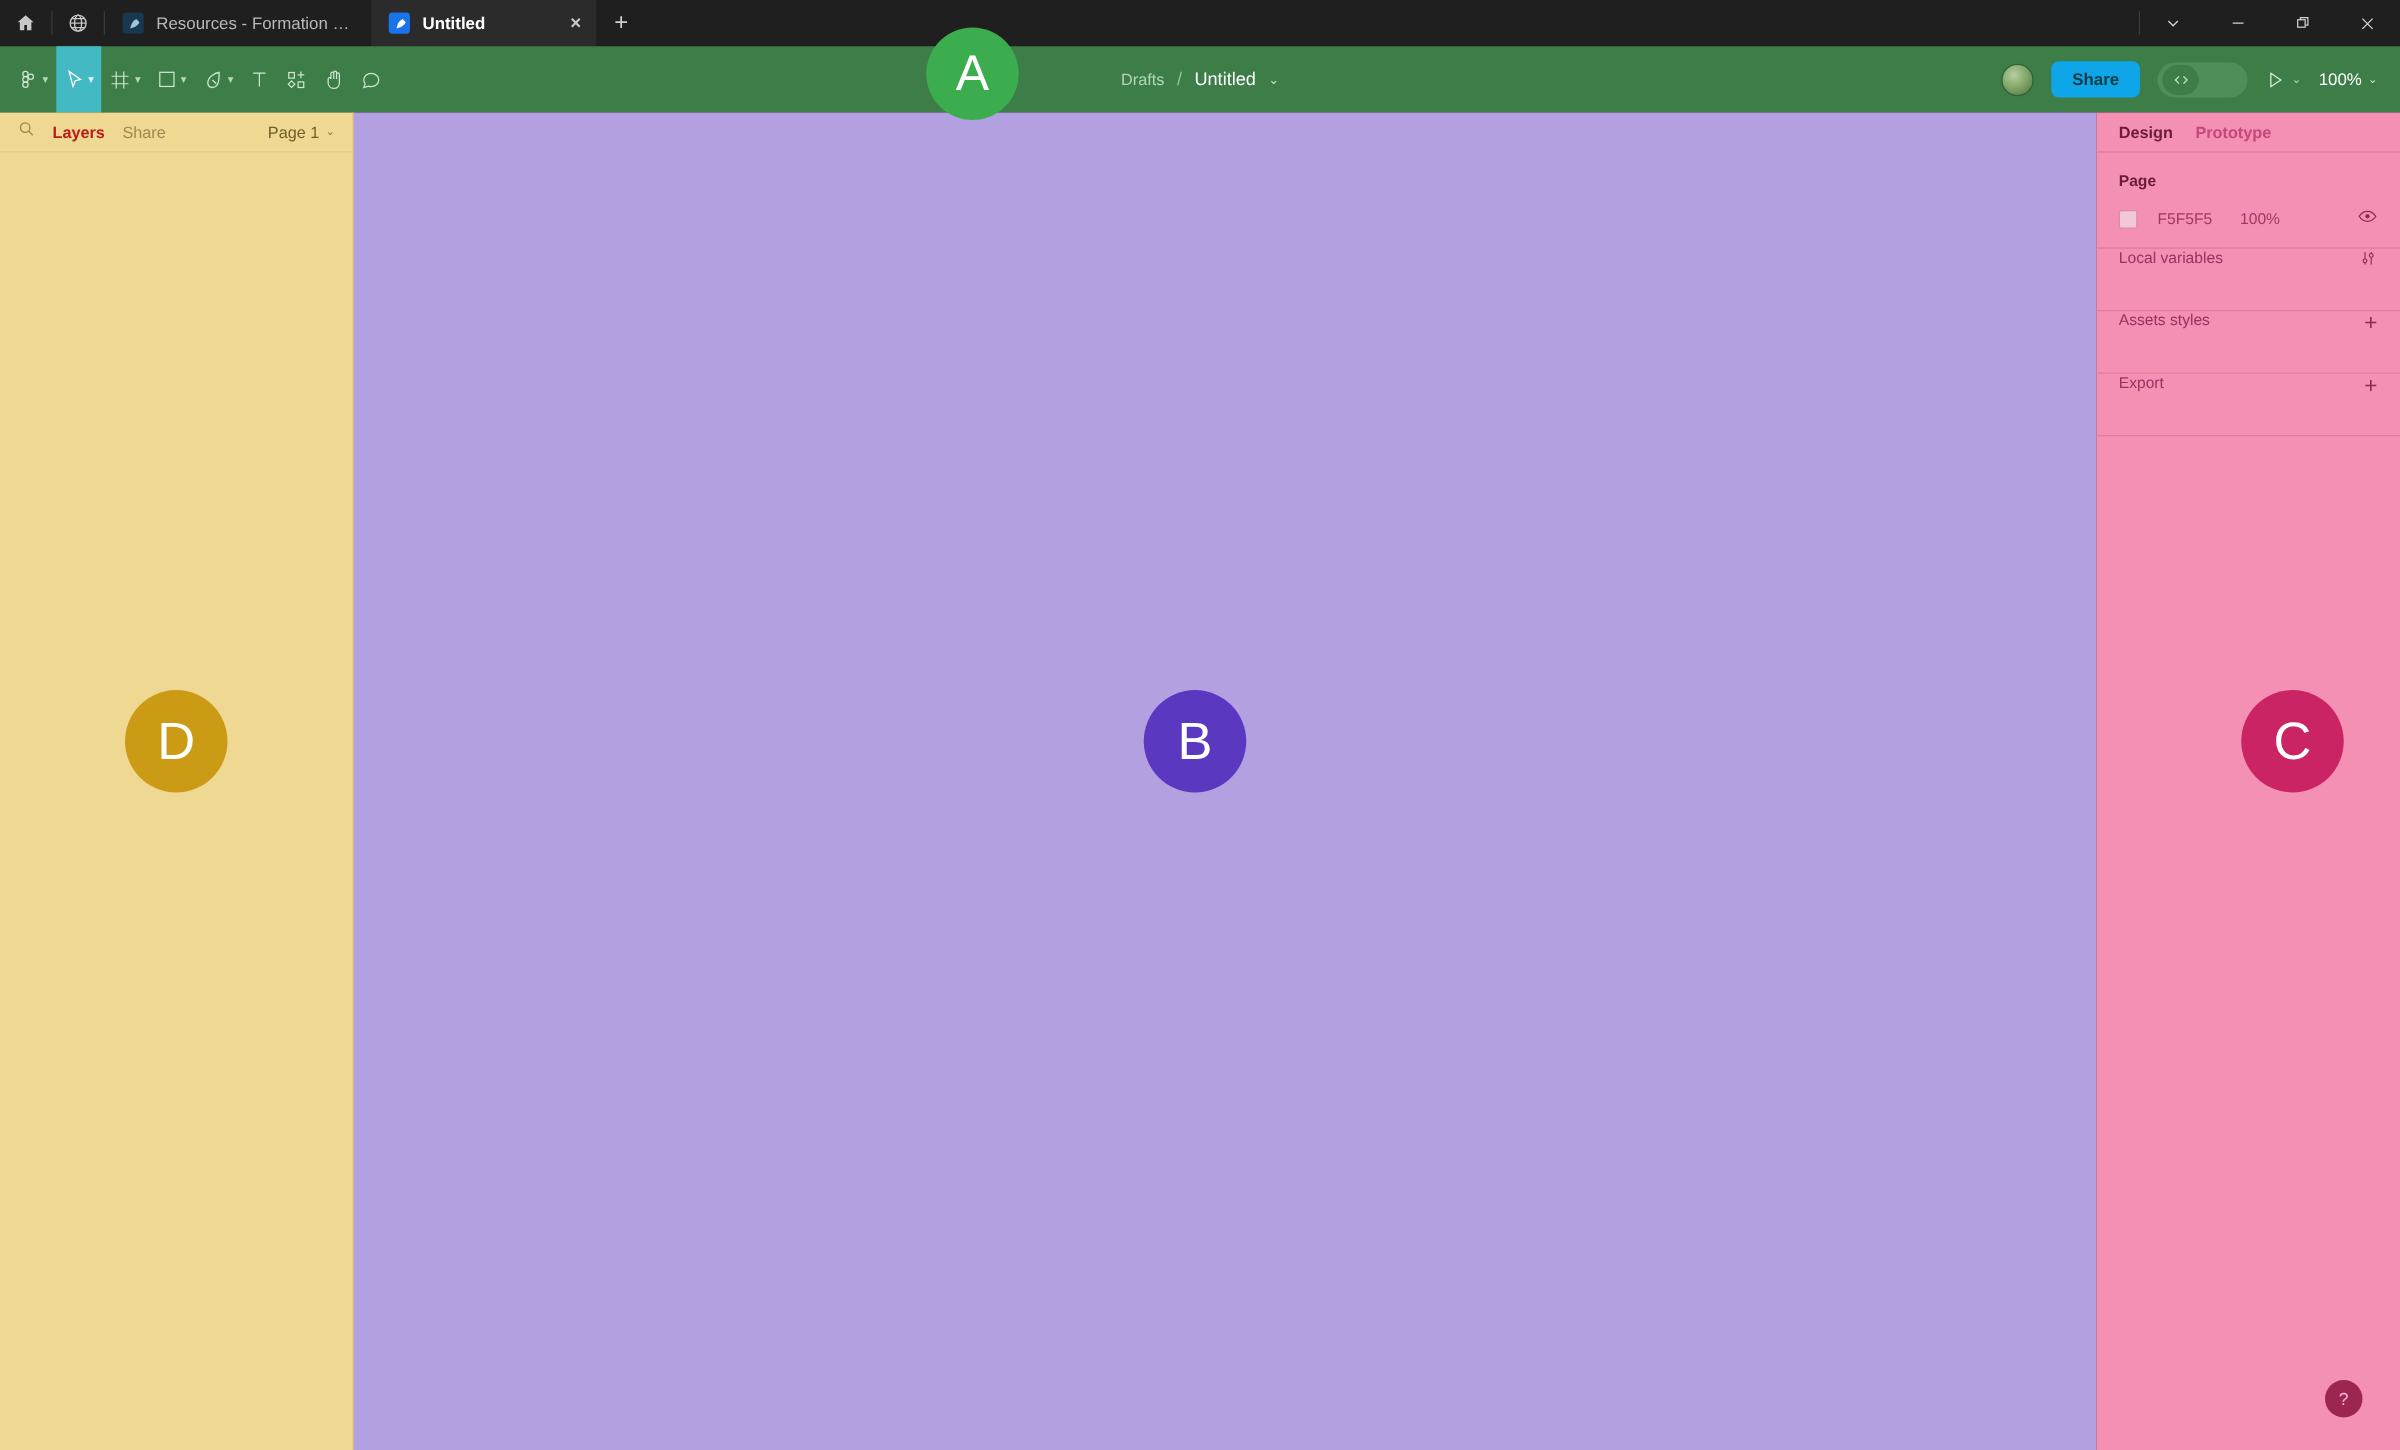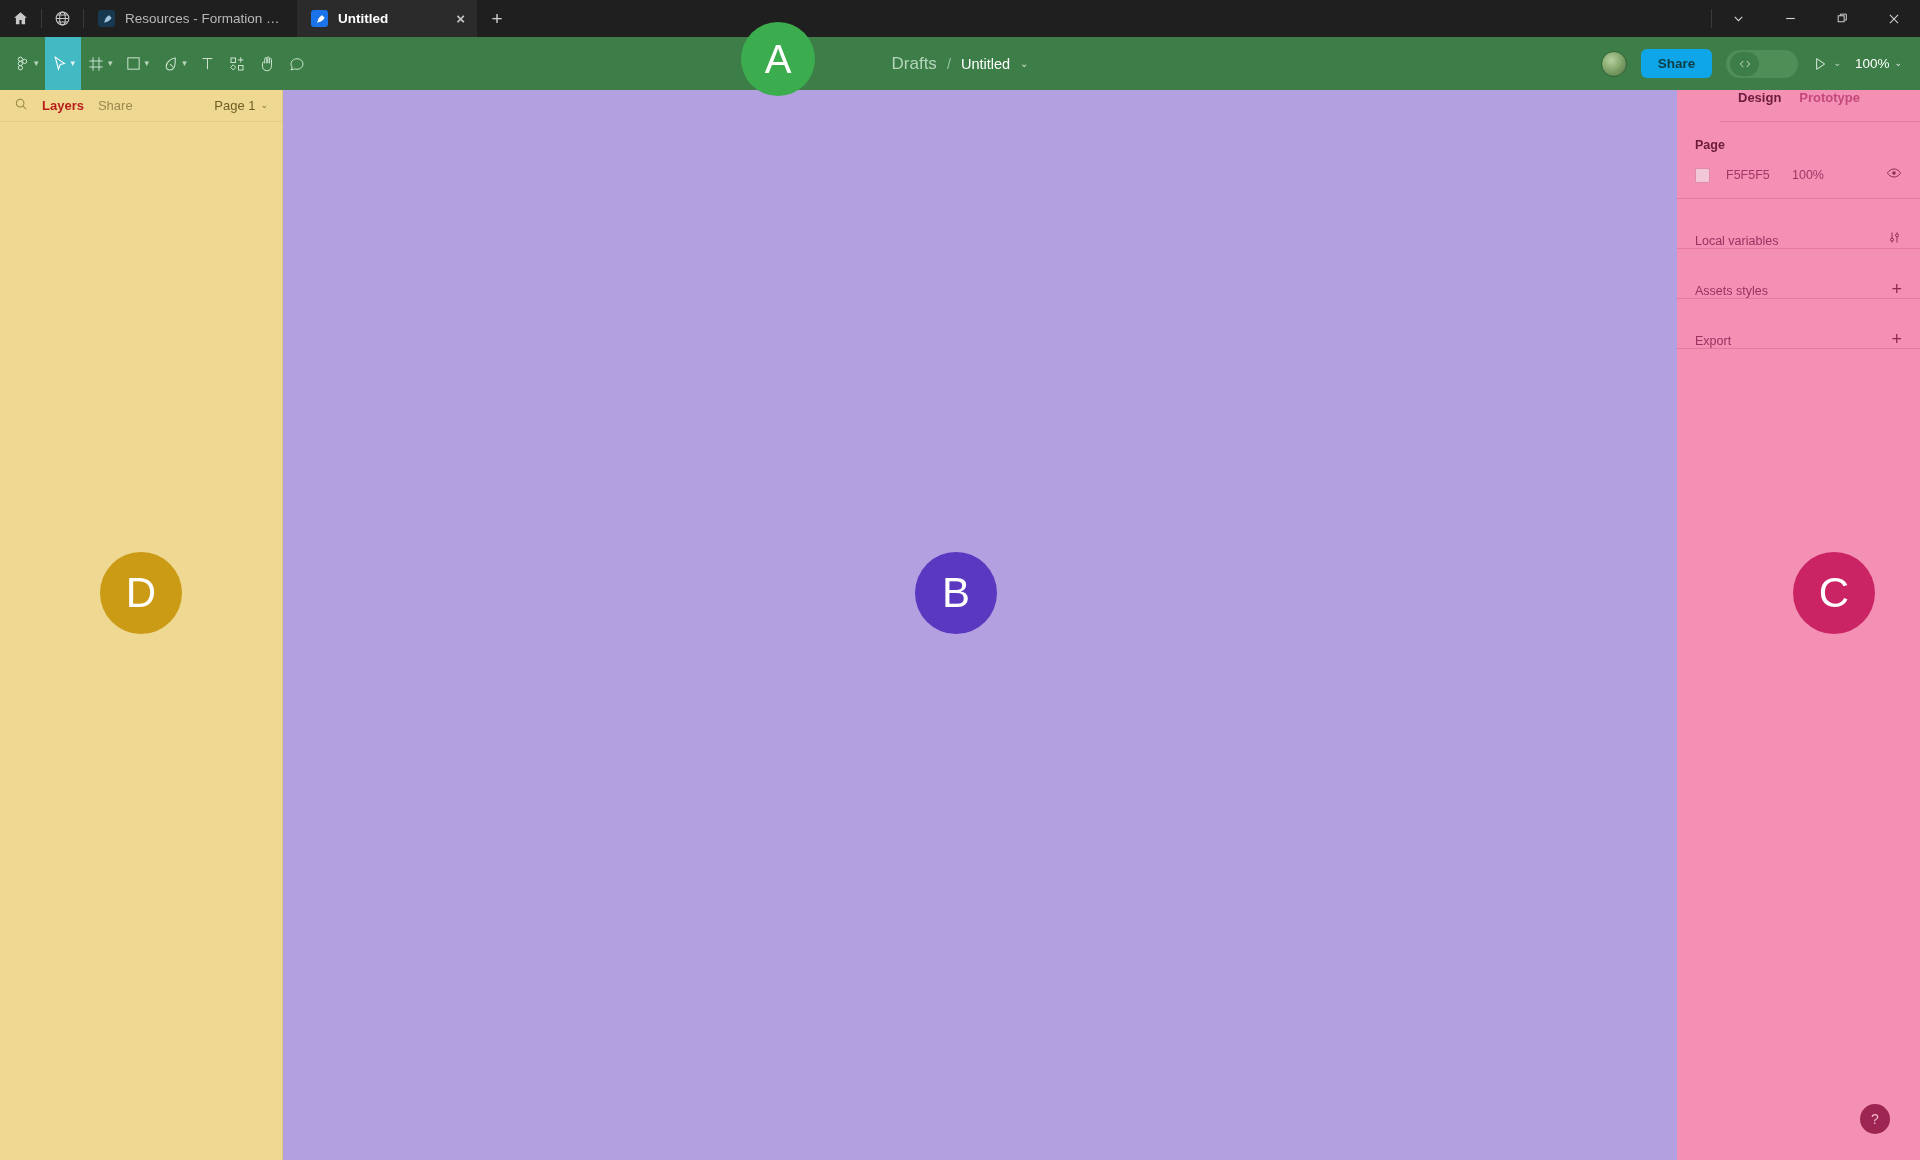--- a/index.html
+++ b/index.html
@@ -50,21 +50,21 @@
   }
   .tool.first{ padding-left:14px; }
   .tool.active{ background:#43b9c4; color:#ffffff; }
   .caret{ font-size:9px; opacity:.85; line-height:1; }
 
   .title-zone{
     position:absolute; left:0; right:0; top:0; height:53px;
     display:flex; align-items:center; justify-content:center;
     gap:10px; pointer-events:none;
   }
-  .crumb-parent{ color:#b4d6bb; font-size:17px; }
+  .crumb-parent{ color:#b4d6bb; font-size:13px; }
   .crumb-slash{ color:#96c0a0; font-size:14.5px; }
   .crumb-current{ color:#ffffff; font-size:14.5px; }
   .crumb-caret{ color:#cfe6d2; font-size:10px; }
 
   .toolbar-right{
     margin-left:auto; display:flex; align-items:center; gap:14px;
     padding-right:18px;
   }
   .avatar{
     width:26px; height:26px; border-radius:50%;
@@ -123,41 +123,41 @@
     display:flex; align-items:center; justify-content:center;
     font-size:42px;
   }
 
   
   .right-panel{
     position:absolute; right:0; top:90px; width:243px; height:1070px;
     background:#f390b4;
   }
   .rp-tabs{
-    height:32px; display:flex; gap:18px;
-    padding:0 18px; border-bottom:1px solid #e5799f;margin-left:43px;
+    height:32px; display:flex; align-items:center; gap:18px;
+    padding:0 18px; border-bottom:1px solid #e5799f;
   }
   .rp-tab{ font-size:13px; color:#c4487a;font-weight:bold; }
   .rp-tab.active{ color:#6d1b3b; font-weight:bold; }
   .rp-section{
     border-bottom:1px solid #e5799f; padding:0 18px;
   }
   .rp-label{ font-size:12.5px; font-weight:bold; color:#6d1b3b; padding-top:16px; }
   .page-row{
     display:flex; align-items:center; gap:0; height:46px;
   }
   .swatch{
     width:15px; height:15px; background:#f2c7d7; border:1px solid #e08aac;
     border-radius:2px; margin-right:16px;
   }
   .hex{ font-size:12.5px; color:#a33665; width:66px; }
   .opacity{ font-size:12.5px; color:#a33665; }
   .eye{ margin-left:auto; color:#8e2a52; }
   .rp-row{
-    height:49px; display:flex; align-items:flex-end;
+    height:49px; display:flex; align-items:flex-start;
     font-size:12.5px; color:#9c3160;
   }
   .rp-row .act{ margin-left:auto; color:#8e2a52; font-size:18px; line-height:1; }
   .artboard-c{
     position:absolute; left:116px; top:462px;
     width:82px; height:82px; border-radius:50%;
     background:#cb2464; color:#ffffff;
     display:flex; align-items:center; justify-content:center;
     font-size:42px;
   }

